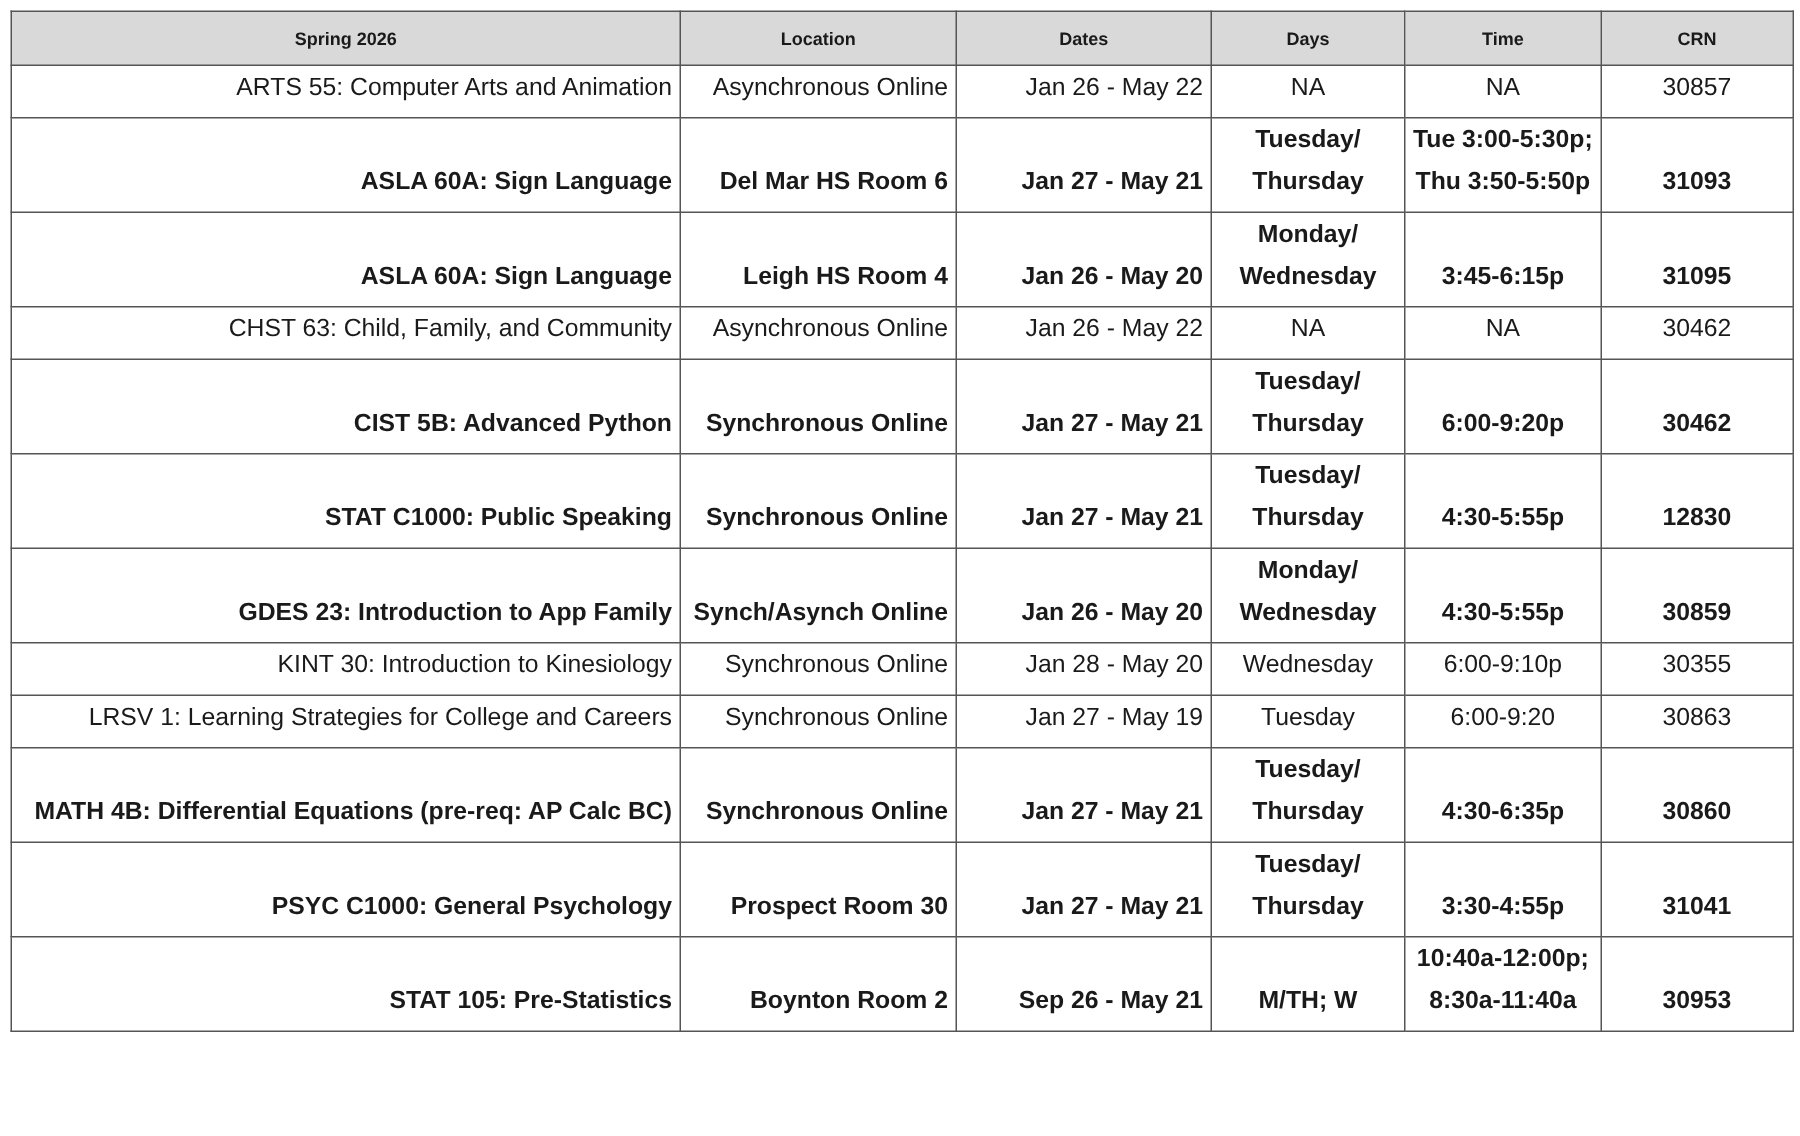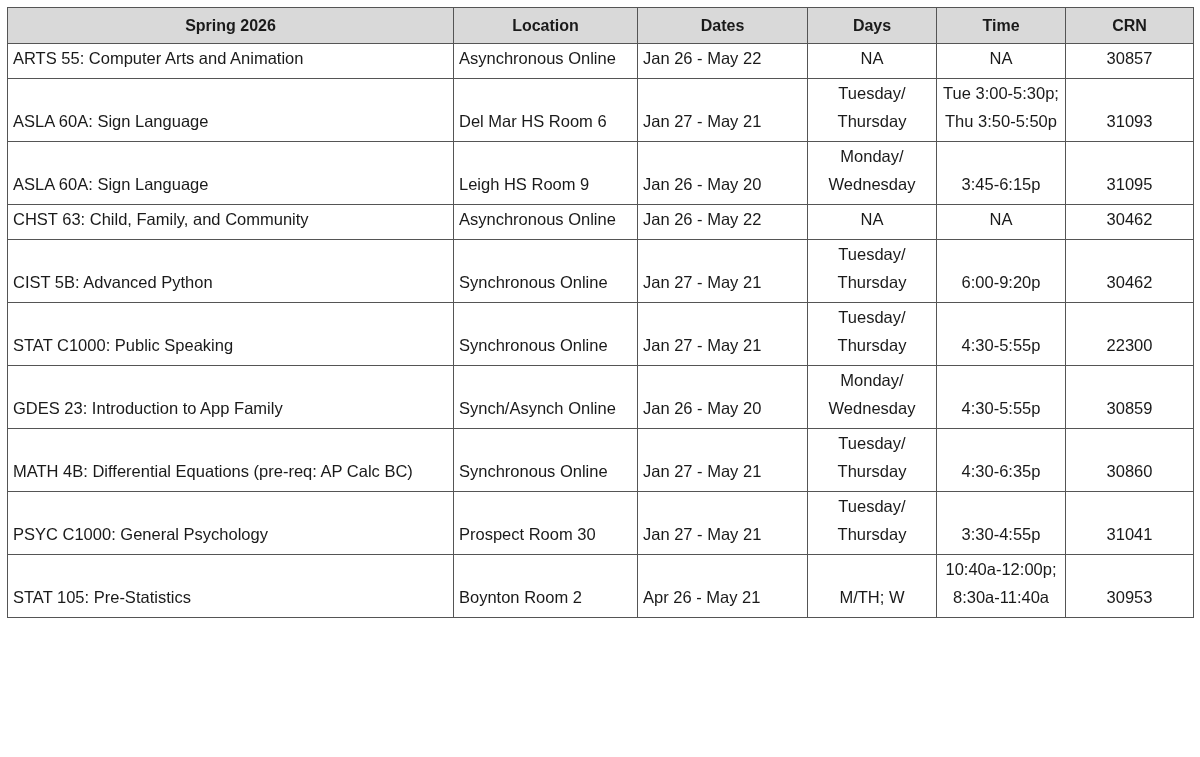--- a/index.html
+++ b/index.html
@@ -14,29 +14,29 @@
   table.schedule th, table.schedule td {
     border: 1.5px solid #555555;
     padding: 0 5px;
     font-size: 16.5px;
     white-space: nowrap;
     overflow: hidden;
   }
   table.schedule th {
     background: #d9d9d9;
     font-weight: bold;
-    font-size: 16px;
+    font-size: 12px;
     height: 35px;
     text-align: center;
     vertical-align: middle;
   }
   table.schedule td { vertical-align: bottom; padding-bottom: 6px; line-height: 28px; }
   tr.single td { height: 28px; }
-  tr.double td { height: 56px; }
-  td.left { text-align: left; }
+  tr.double td { height: 56px; font-weight: bold; }
+  td.left { text-align: right; }
   td.center { text-align: center; }
   .cell-line { display: block; }
 </style>
 </head>
 <body>
 
 <table class="schedule">
   <colgroup>
     <col style="width:446px">
       <col style="width:184px">
@@ -77,21 +77,21 @@
           <span class="cell-line">Thursday</span>
         </td>
         <td class="center">
           <span class="cell-line">Tue 3:00-5:30p;</span>
           <span class="cell-line">Thu 3:50-5:50p</span>
         </td>
         <td class="center">31093</td>
       </tr>
       <tr class="double">
         <td class="left">ASLA 60A: Sign Language</td>
-        <td class="left">Leigh HS Room 9</td>
+        <td class="left">Leigh HS Room 4</td>
         <td class="left">Jan 26 - May 20</td>
         <td class="center">
           <span class="cell-line">Monday/</span>
           <span class="cell-line">Wednesday</span>
         </td>
         <td class="center">
           <span class="cell-line">3:45-6:15p</span>
         </td>
         <td class="center">31095</td>
       </tr>
@@ -124,35 +124,59 @@
         <td class="left">STAT C1000: Public Speaking</td>
         <td class="left">Synchronous Online</td>
         <td class="left">Jan 27 - May 21</td>
         <td class="center">
           <span class="cell-line">Tuesday/</span>
           <span class="cell-line">Thursday</span>
         </td>
         <td class="center">
           <span class="cell-line">4:30-5:55p</span>
         </td>
-        <td class="center">22300</td>
+        <td class="center">12830</td>
       </tr>
       <tr class="double">
         <td class="left">GDES 23: Introduction to App Family</td>
         <td class="left">Synch/Asynch Online</td>
         <td class="left">Jan 26 - May 20</td>
         <td class="center">
           <span class="cell-line">Monday/</span>
           <span class="cell-line">Wednesday</span>
         </td>
         <td class="center">
           <span class="cell-line">4:30-5:55p</span>
         </td>
         <td class="center">30859</td>
       </tr>
+      <tr class="single">
+        <td class="left">KINT 30: Introduction to Kinesiology</td>
+        <td class="left">Synchronous Online</td>
+        <td class="left">Jan 28 - May 20</td>
+        <td class="center">
+          <span class="cell-line">Wednesday</span>
+        </td>
+        <td class="center">
+          <span class="cell-line">6:00-9:10p</span>
+        </td>
+        <td class="center">30355</td>
+      </tr>
+      <tr class="single">
+        <td class="left">LRSV 1: Learning Strategies for College and Careers</td>
+        <td class="left">Synchronous Online</td>
+        <td class="left">Jan 27 - May 19</td>
+        <td class="center">
+          <span class="cell-line">Tuesday</span>
+        </td>
+        <td class="center">
+          <span class="cell-line">6:00-9:20</span>
+        </td>
+        <td class="center">30863</td>
+      </tr>
       <tr class="double">
         <td class="left">MATH 4B: Differential Equations (pre-req: AP Calc BC)</td>
         <td class="left">Synchronous Online</td>
         <td class="left">Jan 27 - May 21</td>
         <td class="center">
           <span class="cell-line">Tuesday/</span>
           <span class="cell-line">Thursday</span>
         </td>
         <td class="center">
           <span class="cell-line">4:30-6:35p</span>
@@ -168,21 +192,21 @@
           <span class="cell-line">Thursday</span>
         </td>
         <td class="center">
           <span class="cell-line">3:30-4:55p</span>
         </td>
         <td class="center">31041</td>
       </tr>
       <tr class="double">
         <td class="left">STAT 105: Pre-Statistics</td>
         <td class="left">Boynton Room 2</td>
-        <td class="left">Apr 26 - May 21</td>
+        <td class="left">Sep 26 - May 21</td>
         <td class="center">
           <span class="cell-line">M/TH; W</span>
         </td>
         <td class="center">
           <span class="cell-line">10:40a-12:00p;</span>
           <span class="cell-line">8:30a-11:40a</span>
         </td>
         <td class="center">30953</td>
       </tr>
     </tbody>

